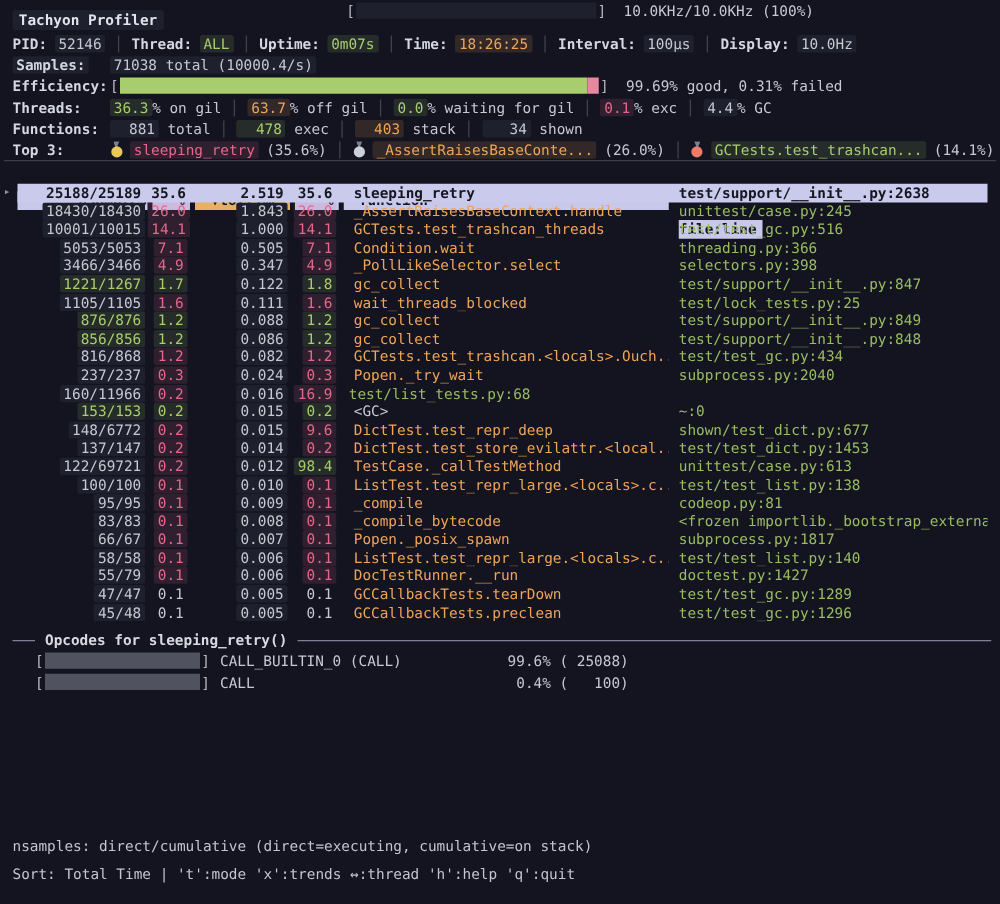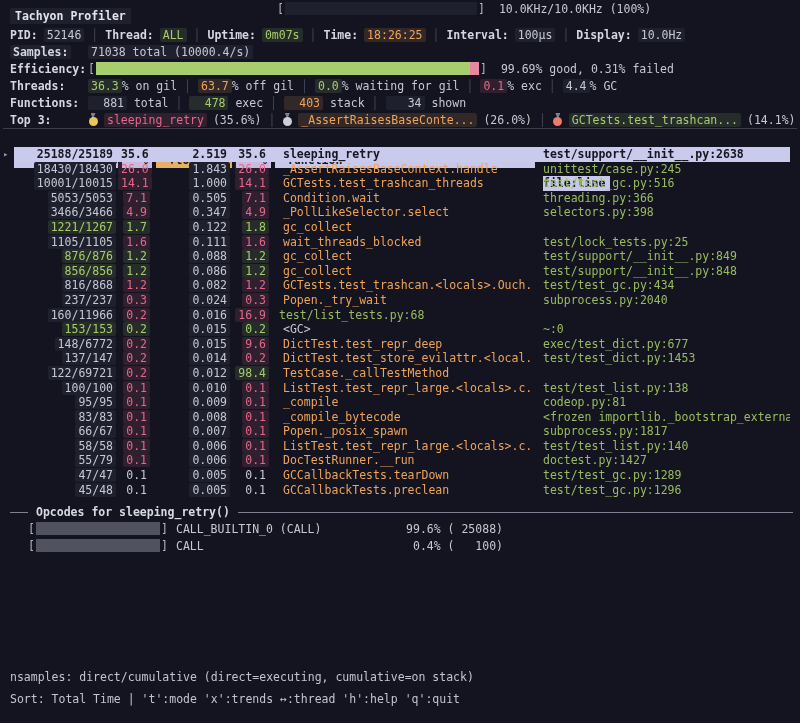--- a/index.html
+++ b/index.html
@@ -174,20 +174,21 @@
       <span class="cell cn cell-p2"><span class="v t-p box">4.9</span></span>
       <span class="cell cell-fn t-o">_PollLikeSelector.select</span>
       <span class="cell cell-file t-file">selectors.py:398</span>
     </div>
       <div class="grid trow">
       <span class="cell cn cell-ns"><span class="v t-g box">1221/1267</span></span>
       <span class="cell cn cell-p1"><span class="v t-g box">1.7</span></span>
       <span class="cell cn cell-tt"><span class="v t-w box">0.122</span></span>
       <span class="cell cn cell-p2"><span class="v t-g box">1.8</span></span>
       <span class="cell cell-fn t-o">gc_collect</span>
+      <span class="cell cell-file t-file">test/support/__init__.py:847</span>
     </div>
       <div class="grid trow">
       <span class="cell cn cell-ns"><span class="v t-w box">1105/1105</span></span>
       <span class="cell cn cell-p1"><span class="v t-p box">1.6</span></span>
       <span class="cell cn cell-tt"><span class="v t-w box">0.111</span></span>
       <span class="cell cn cell-p2"><span class="v t-p box">1.6</span></span>
       <span class="cell cell-fn t-o">wait_threads_blocked</span>
       <span class="cell cell-file t-file">test/lock_tests.py:25</span>
     </div>
       <div class="grid trow">
@@ -236,36 +237,37 @@
       <span class="cell cn cell-p2"><span class="v t-g box">0.2</span></span>
       <span class="cell cell-fn t-plain">&lt;GC&gt;</span>
       <span class="cell cell-file t-file">~:0</span>
     </div>
       <div class="grid trow">
       <span class="cell cn cell-ns"><span class="v t-w box">148/6772</span></span>
       <span class="cell cn cell-p1"><span class="v t-p box">0.2</span></span>
       <span class="cell cn cell-tt"><span class="v t-w box">0.015</span></span>
       <span class="cell cn cell-p2"><span class="v t-p box">9.6</span></span>
       <span class="cell cell-fn t-o">DictTest.test_repr_deep</span>
-      <span class="cell cell-file t-file">exec/test_dict.py:677</span>
+      <span class="cell cell-file t-file">shown/test_dict.py:677</span>
     </div>
       <div class="grid trow">
       <span class="cell cn cell-ns"><span class="v t-w box">137/147</span></span>
       <span class="cell cn cell-p1"><span class="v t-p box">0.2</span></span>
       <span class="cell cn cell-tt"><span class="v t-w box">0.014</span></span>
       <span class="cell cn cell-p2"><span class="v t-p box">0.2</span></span>
       <span class="cell cell-fn t-o">DictTest.test_store_evilattr.&lt;local...</span>
       <span class="cell cell-file t-file">test/test_dict.py:1453</span>
     </div>
       <div class="grid trow">
       <span class="cell cn cell-ns"><span class="v t-w box">122/69721</span></span>
       <span class="cell cn cell-p1"><span class="v t-p box">0.2</span></span>
       <span class="cell cn cell-tt"><span class="v t-w box">0.012</span></span>
       <span class="cell cn cell-p2"><span class="v t-g box">98.4</span></span>
       <span class="cell cell-fn t-o">TestCase._callTestMethod</span>
+      <span class="cell cell-file t-file">unittest/case.py:613</span>
     </div>
       <div class="grid trow">
       <span class="cell cn cell-ns"><span class="v t-w box">100/100</span></span>
       <span class="cell cn cell-p1"><span class="v t-p box">0.1</span></span>
       <span class="cell cn cell-tt"><span class="v t-w box">0.010</span></span>
       <span class="cell cn cell-p2"><span class="v t-p box">0.1</span></span>
       <span class="cell cell-fn t-o">ListTest.test_repr_large.&lt;locals&gt;.c...</span>
       <span class="cell cell-file t-file">test/test_list.py:138</span>
     </div>
       <div class="grid trow">

